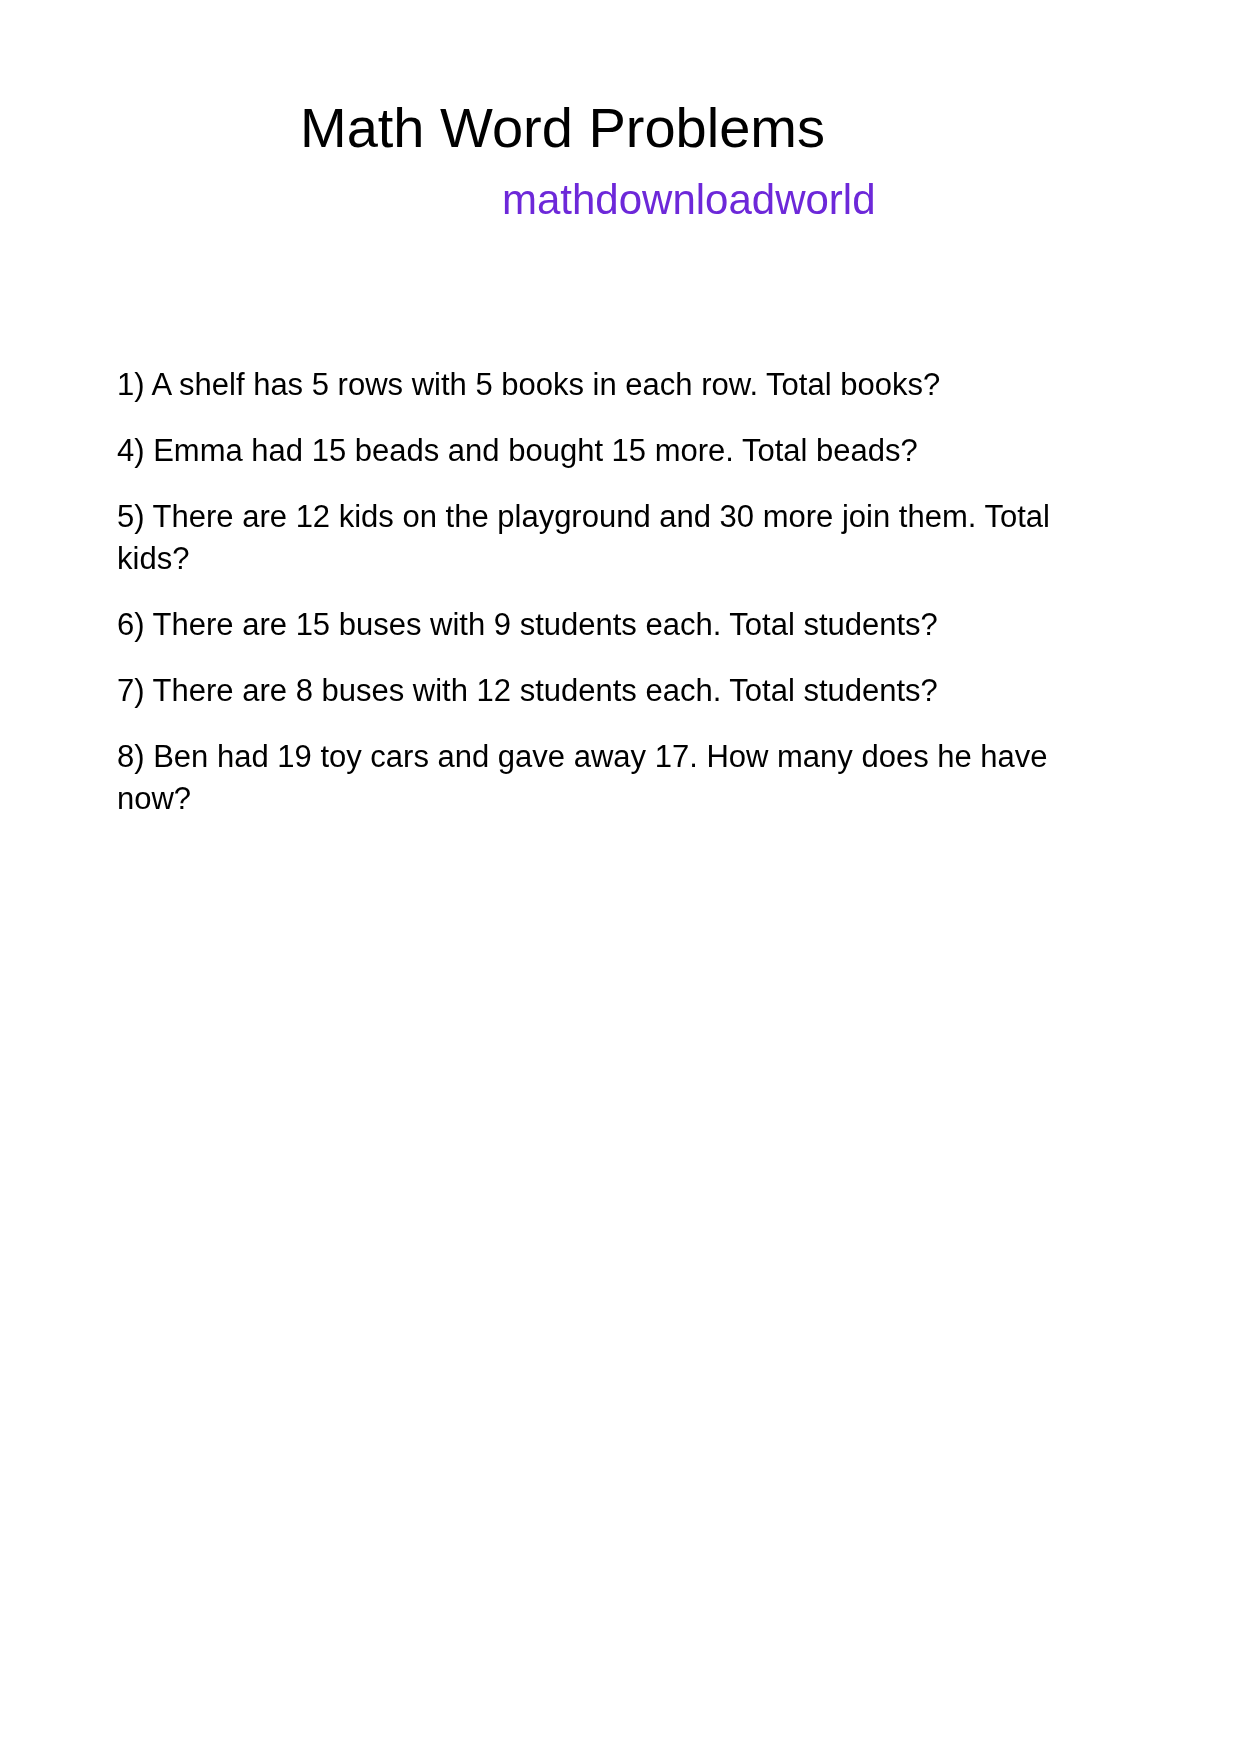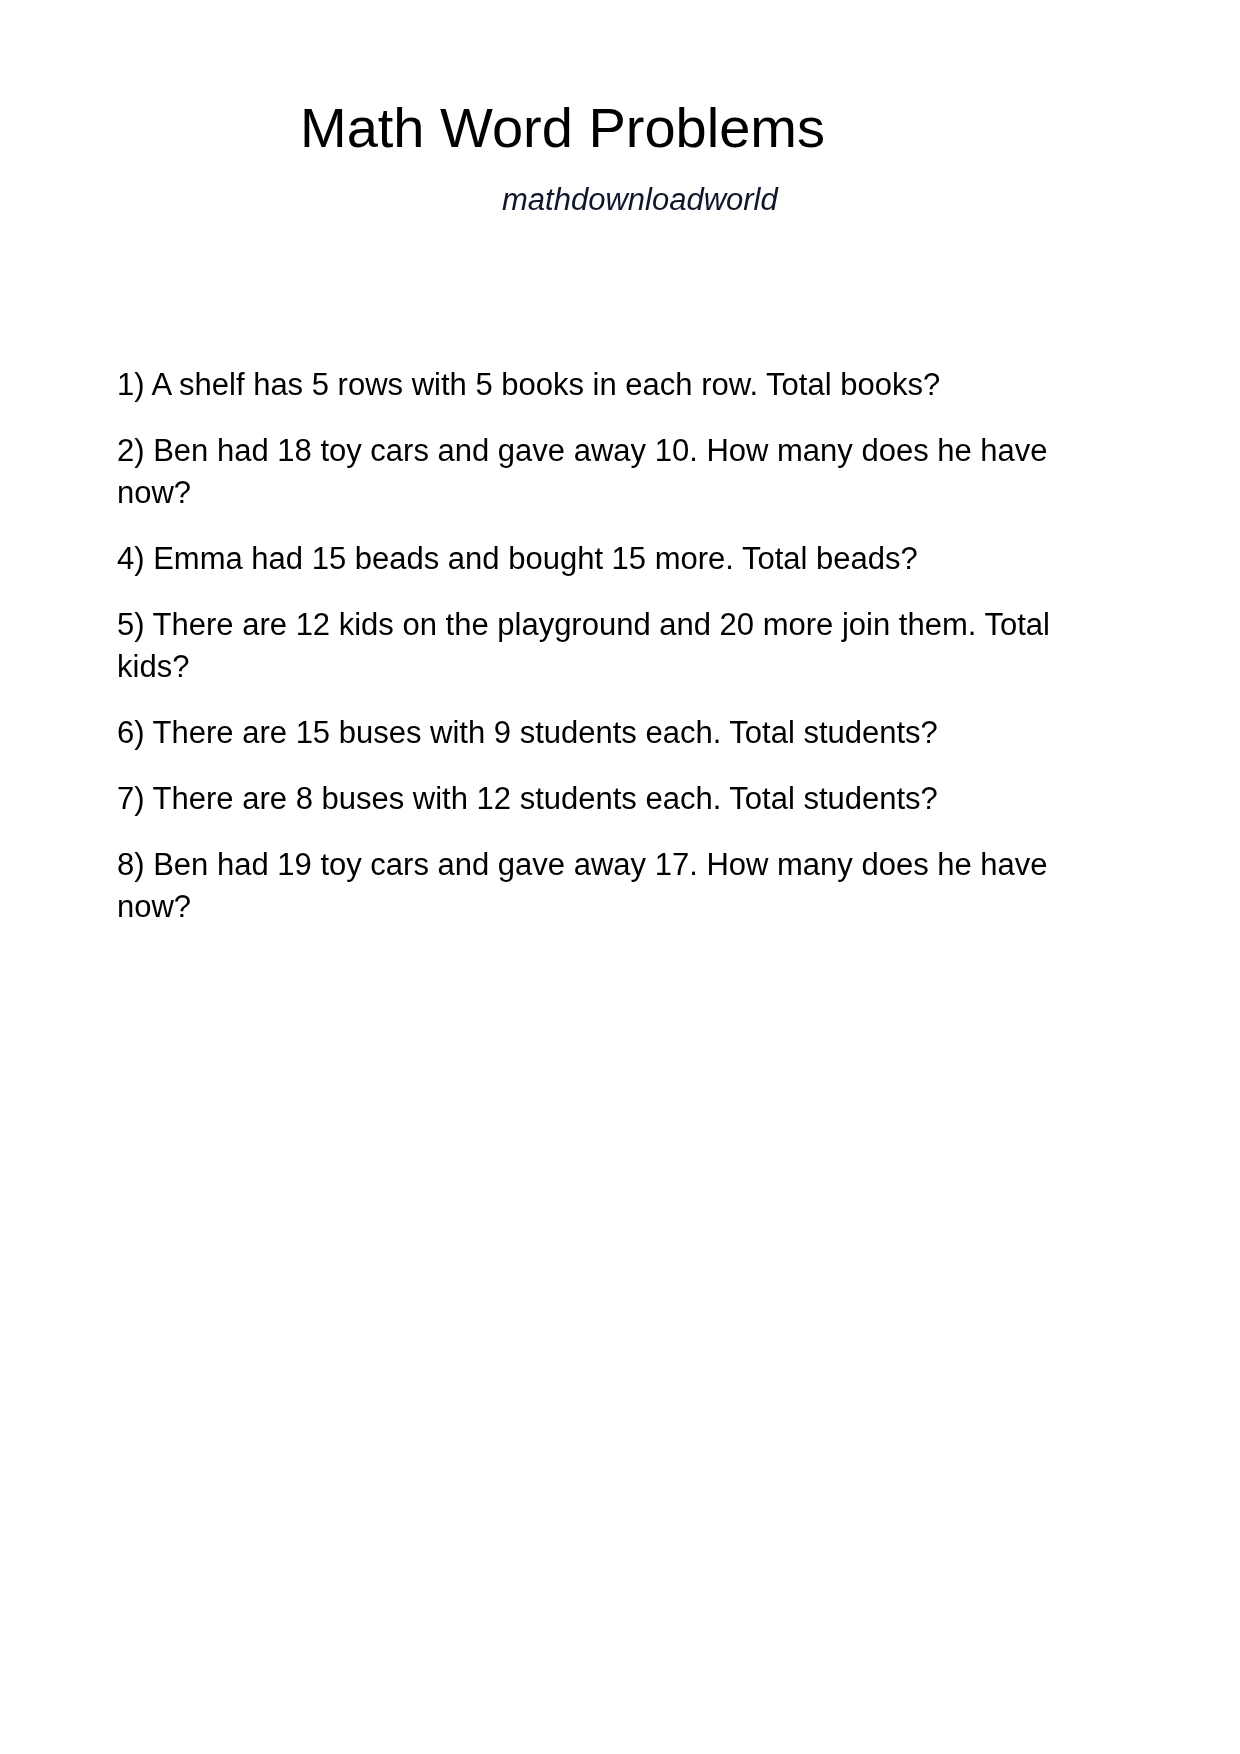--- a/index.html
+++ b/index.html
@@ -23,25 +23,24 @@
       line-height: 64px;
       font-weight: normal;
       margin: 0;
       white-space: nowrap;
       text-align: right;
     }
     .subtitle {
       position: absolute;
       left: 502px;
       top: 180px;
-      font-size: 31px;
+      font-size: 42px;
       line-height: 40px;
-      color: #0f172a;
+      color: #6d28d9;
       white-space: nowrap;
-      font-style: italic;
     }
     .problems {
       position: absolute;
       left: 101px;
       top: 348px;
       width: 1000px;
       margin: 16px;
       padding: 0;
       list-style: none;
     }
@@ -52,19 +51,18 @@
     }
   </style>
 </head>
 <body>
 
 <h1 class="title">Math Word Problems</h1>
 <div class="subtitle">mathdownloadworld</div>
 
 <ol class="problems">
   <li class="problem">1) A shelf has 5 rows with 5 books in each row. Total books?</li>
-  <li class="problem">2) Ben had 18 toy cars and gave away 10. How many does he have now?</li>
   <li class="problem">4) Emma had 15 beads and bought 15 more. Total beads?</li>
-  <li class="problem">5) There are 12 kids on the playground and 20 more join them. Total kids?</li>
+  <li class="problem">5) There are 12 kids on the playground and 30 more join them. Total kids?</li>
   <li class="problem">6) There are 15 buses with 9 students each. Total students?</li>
   <li class="problem">7) There are 8 buses with 12 students each. Total students?</li>
   <li class="problem">8) Ben had 19 toy cars and gave away 17. How many does he have now?</li>
 </ol>
 
 </body></html>

